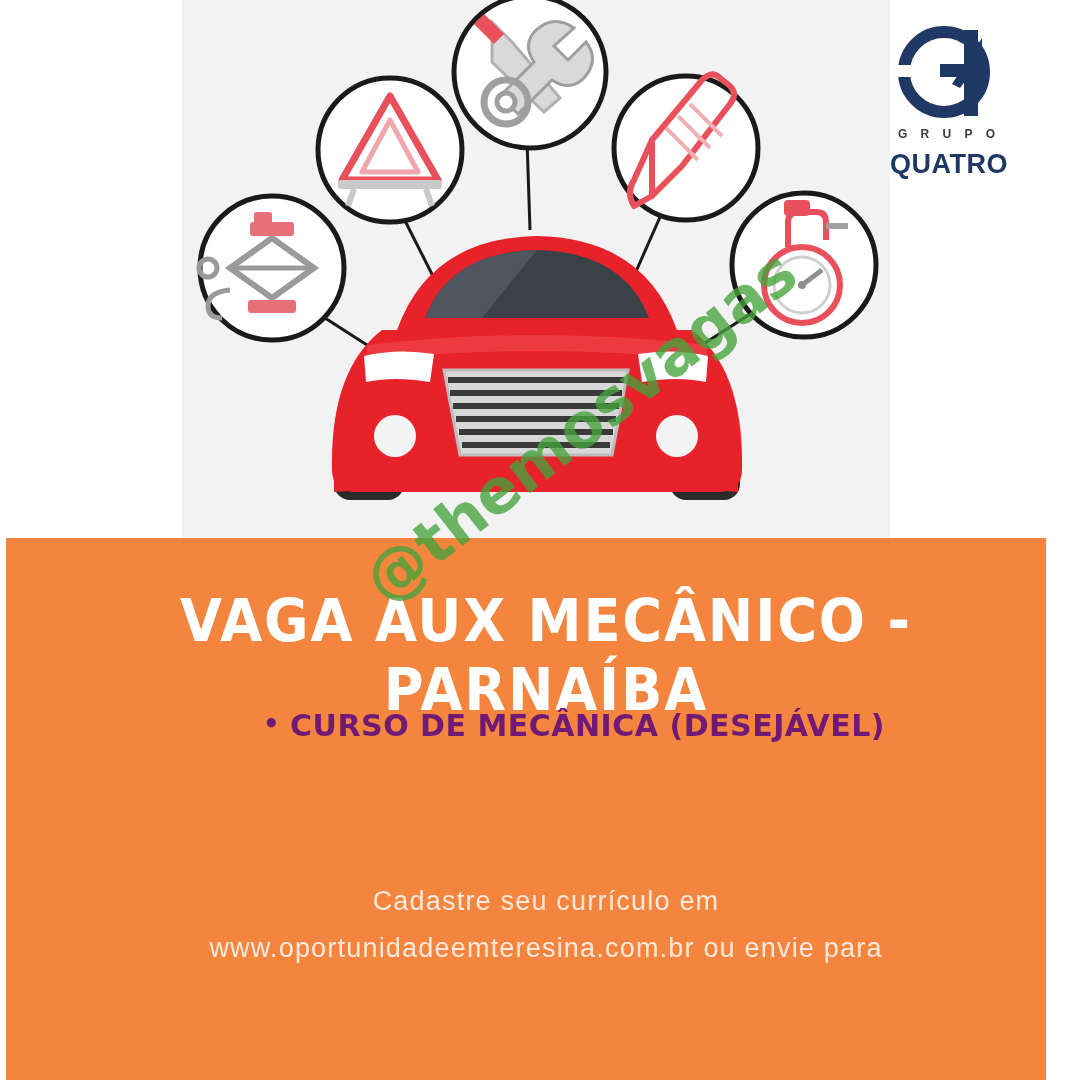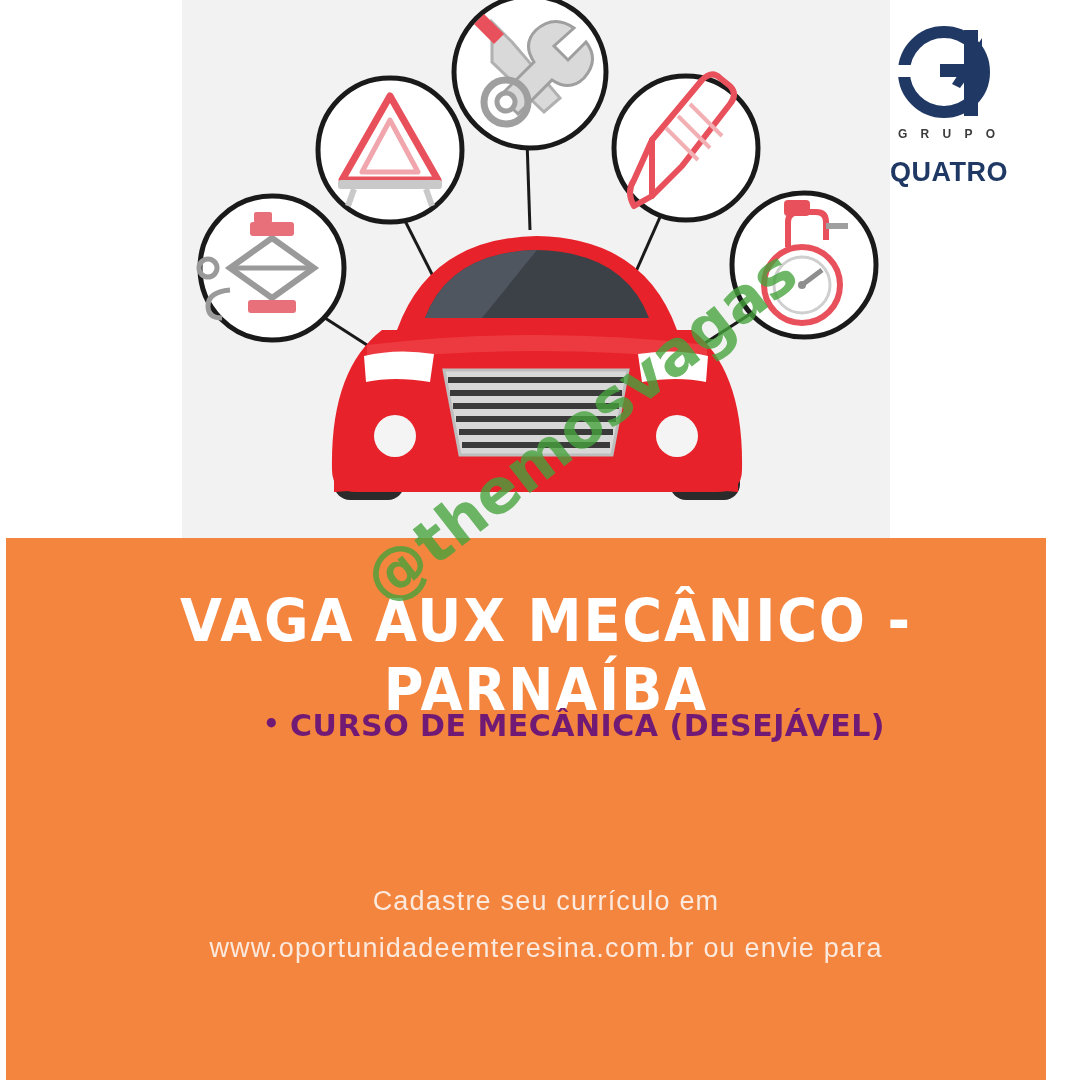--- a/index.html
+++ b/index.html
@@ -51,21 +51,21 @@
     width: 110px;
     height: 100px;
     margin: 0 auto 4px auto;
   }
   .logo-grupo {
     font-size: 12px;
     letter-spacing: 5px;
     color: #3b3b3b;
     font-weight: bold;
     line-height: 1;
-    margin-bottom: 18px;
+    margin-bottom: 10px;
   }
   .logo-quatro {
     font-size: 27px;
     font-weight: bold;
     color: #1f3864;
     letter-spacing: 0.5px;
     line-height: 1.05;
   }
   .logo-rodas {
     font-size: 27px;

